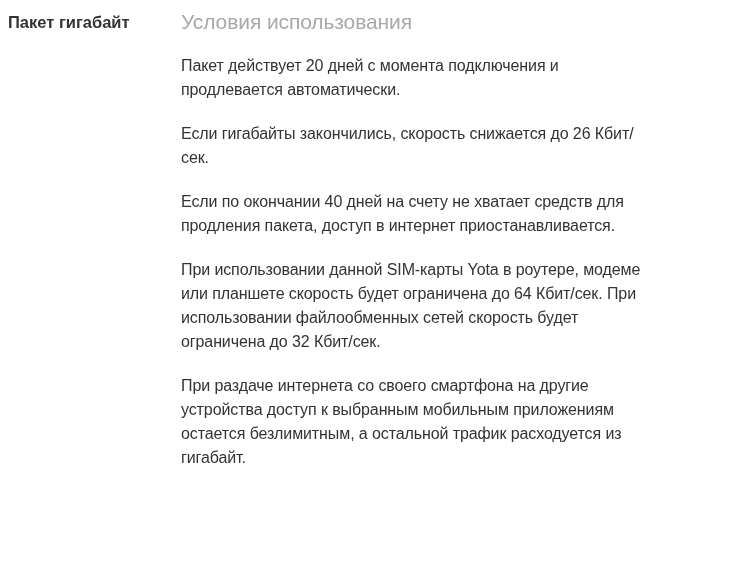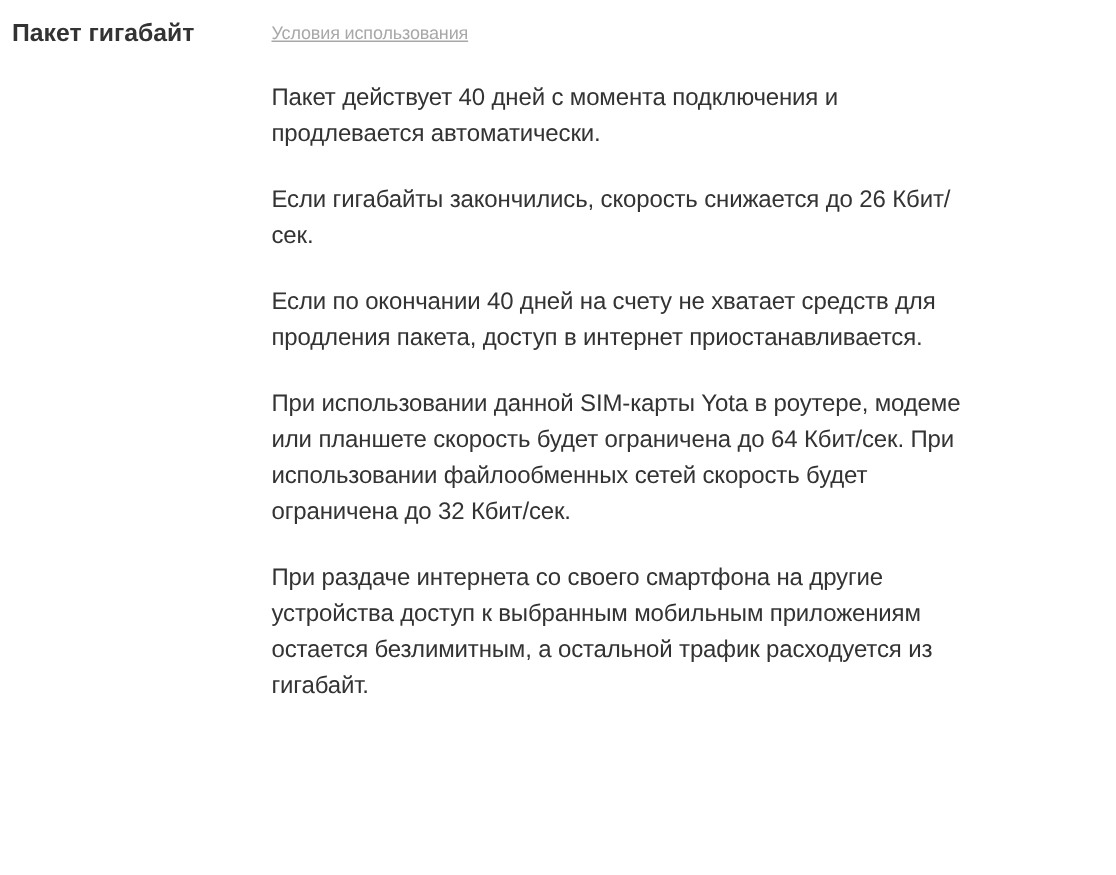--- a/index.html
+++ b/index.html
@@ -42,40 +42,39 @@
     font-size: 16px;
     line-height: 24px;
     color: var(--text-color);
     letter-spacing: -0.1px;
   }
   .definition p {
     margin: 0 0 20px 0;
   }
   .section-title {
     margin: 0 0 20px 0;
-    font-size: 12px;
+    font-size: 21px;
     line-height: 24px;
     font-weight: normal;
     color: var(--muted-color);
-    text-decoration: underline;
   }
 </style>
 </head>
 <body>
 
 <div class="page">
   <div class="row">
 
     <div class="term">Пакет гигабайт</div>
 
     <div class="definition">
 
       <h3 class="section-title">Условия использования</h3>
 
-      <p>Пакет действует 40 дней с момента подключения и продлевается автоматически.</p>
+      <p>Пакет действует 20 дней с момента подключения и продлевается автоматически.</p>
       <p>Если гигабайты закончились, скорость снижается до 26 Кбит/сек.</p>
       <p>Если по окончании 40 дней на счету не хватает средств для продления пакета, доступ в интернет приостанавливается.</p>
       <p>При использовании данной SIM-карты Yota в роутере, модеме или планшете скорость будет ограничена до 64 Кбит/сек. При использовании файлообменных сетей скорость будет ограничена до 32 Кбит/сек.</p>
       <p>При раздаче интернета со своего смартфона на другие устройства доступ к выбранным мобильным приложениям остается безлимитным, а остальной трафик расходуется из гигабайт.</p>
     </div>
 
   </div>
 </div>
 
 </body></html>

